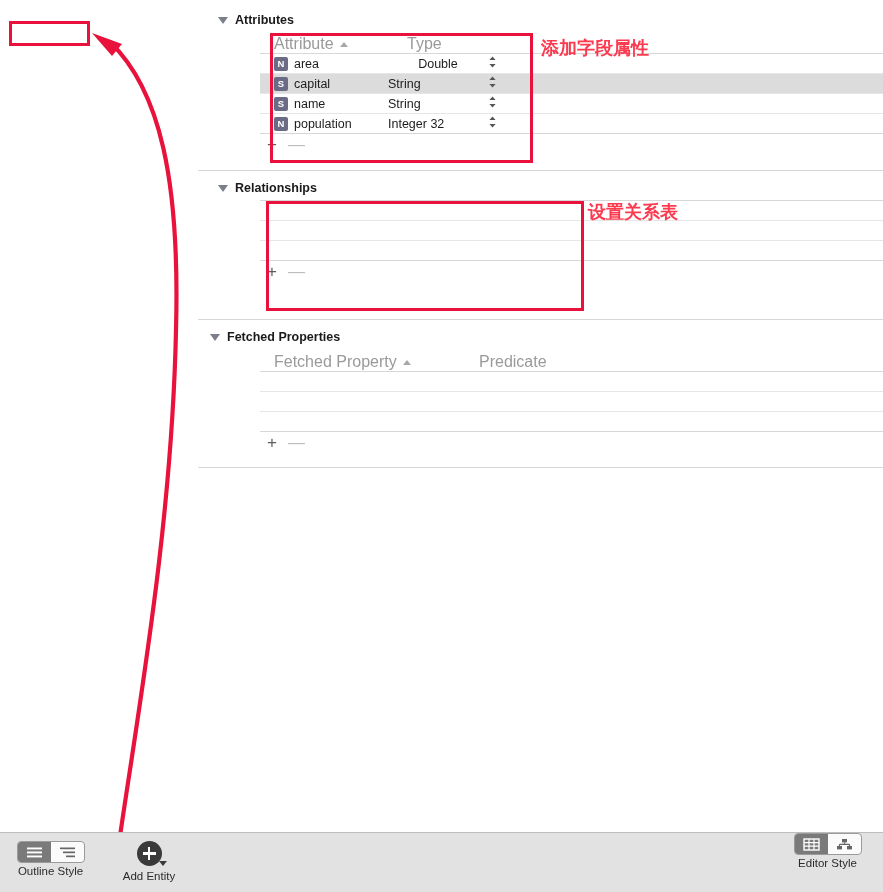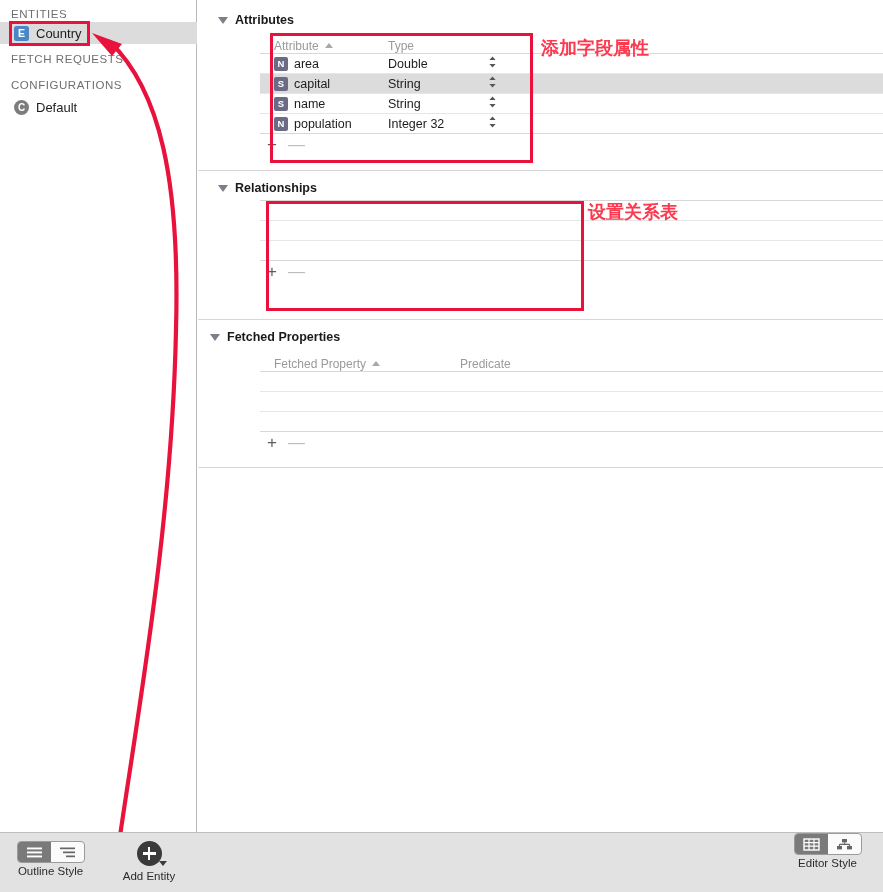--- a/index.html
+++ b/index.html
@@ -61,21 +61,21 @@
     border-left: 5px solid transparent;
     border-right: 5px solid transparent;
     border-top: 7px solid #7a7f8a;
   }
   .hsep { height: 1px; background: #d6d6d6; width: 100%; }
 
   
   .tbl { position: absolute; }
   .tbl-head {
     display: flex; align-items: flex-end;
-    height: 21px; font-size: 12px; color: #9a9a9a;
+    height: 21px; font-size: 16px; color: #9a9a9a; gap: 19px;
   }
   .sort-caret {
     display: inline-block; margin-left: 6px;
     width: 0; height: 0;
     border-left: 4px solid transparent;
     border-right: 4px solid transparent;
     border-bottom: 5px solid #a8a8a8;
     vertical-align: 2px;
   }
   .row-line { height: 1px; background: #d8d8d8; }
@@ -151,38 +151,20 @@
     border-right: 4px solid transparent;
     border-top: 5px solid #3a3a3a;
   }
   #arrow-layer { position: absolute; left: 0; top: 0; width: 883px; height: 892px; pointer-events: none; }
 </style>
 </head>
 <body>
 
 <div id="app">
 
-  <div id="sidebar">
-
-    <div class="sb-group-title" style="position:absolute;top:8px;">ENTITIES</div>
-
-    <div class="sb-row selected" style="position:absolute;top:22px;width:197px;">
-      <span class="badge-sq">E</span>
-      <span>Country</span>
-    </div>
-
-    <div class="sb-group-title" style="position:absolute;top:53px;">FETCH REQUESTS</div>
-
-    <div class="sb-group-title" style="position:absolute;top:79px;">CONFIGURATIONS</div>
-
-    <div class="sb-row" style="position:absolute;top:96px;width:197px;">
-      <span class="badge-circ">C</span>
-      <span>Default</span>
-    </div>
-  </div>
 
   <div id="main">
 
     <div class="section-header" style="position:absolute;top:13px;">
       <span class="disclosure"></span>
       <span>Attributes</span>
     </div>
 
     <div class="tbl" style="left:62px; top:32px; width:623px;">
       <div class="tbl-head">
@@ -191,21 +173,21 @@
         </div>
         <div style="width:120px;">Type</div>
       </div>
       <div class="row-line"></div>
 
       <div class="trow" style="width:623px;">
         <div style="width:128px;display:flex;align-items:center;padding-left:14px;">
           <span class="attr-badge">N</span>
           <span>area</span>
         </div>
-        <div style="width:100px;">Double</div>
+        <div style="width:100px;text-align:center;">Double</div>
         <div>
           <svg class="stepper" viewBox="0 0 9 14">
               <path d="M4.5 1.5 L7.6 5 L1.4 5 Z" fill="#555"></path>
               <path d="M4.5 12.5 L7.6 9 L1.4 9 Z" fill="#555"></path>
             </svg>
         </div>
       </div>
       <div class="row-line light"></div>
 
       <div class="trow sel" style="width:623px;">

